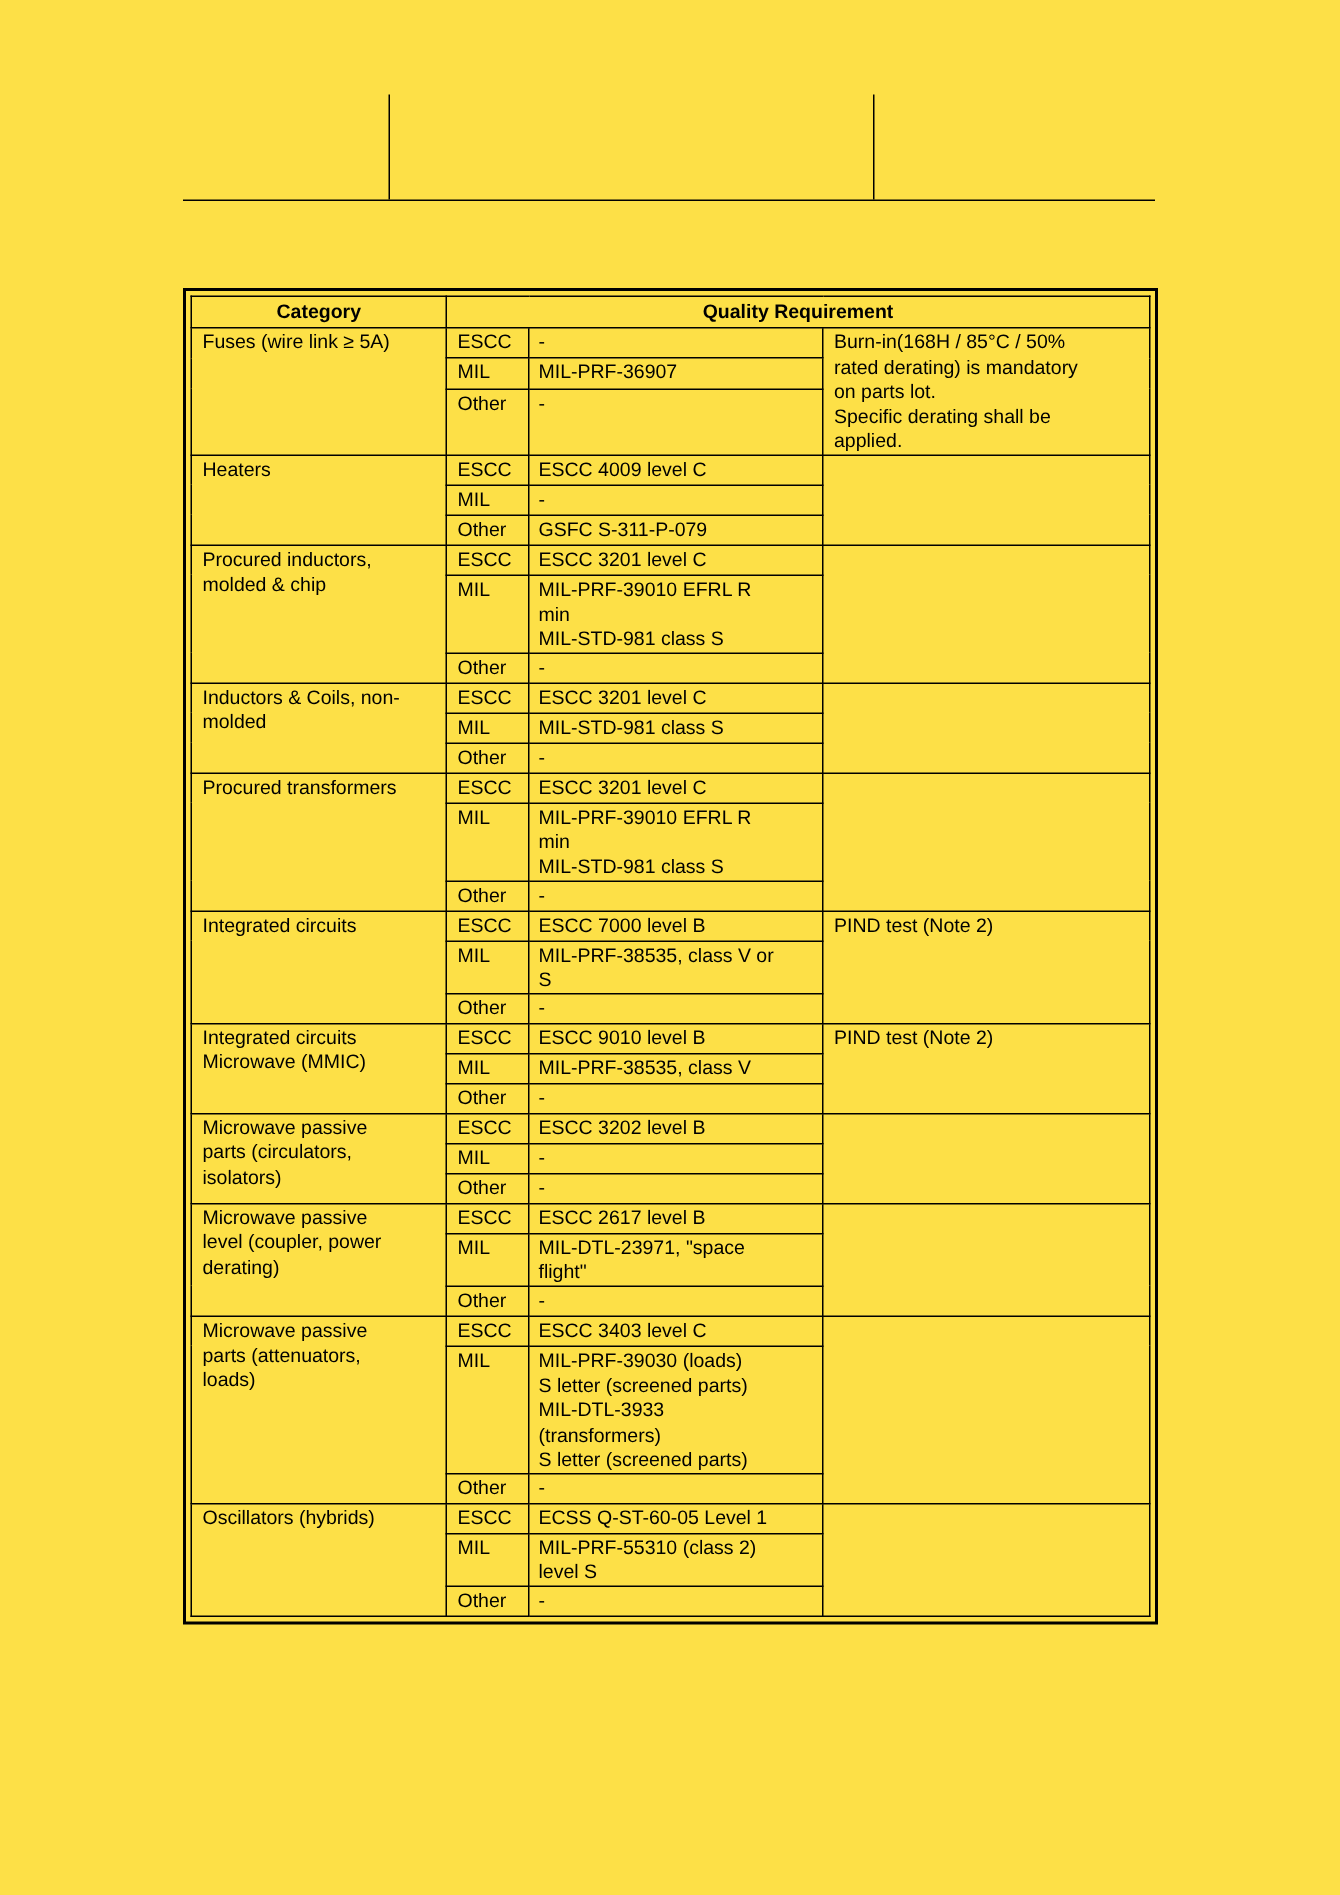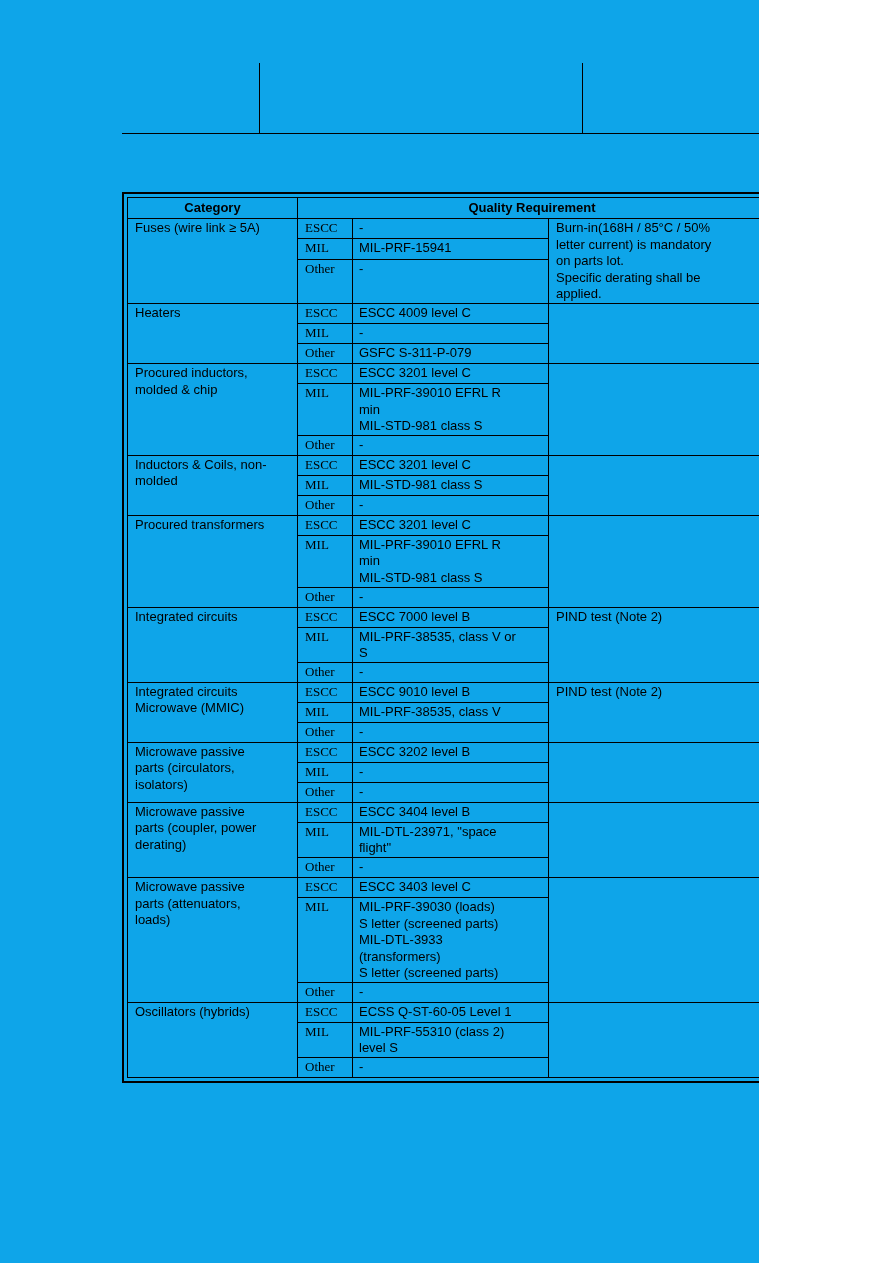--- a/index.html
+++ b/index.html
@@ -1,17 +1,17 @@
 <!DOCTYPE html>
 <html><head>
 <meta charset="utf-8">
 <style>
   html,body { margin:0; padding:0; background:#ffffff; }
   .page {
-    position:relative; width:759px; height:1263px; background:#0ea5e9;
+    position:relative; width:893px; height:1263px; background:#fde047;
     font-family:"Liberation Sans","DejaVu Sans",sans-serif;
     font-size:13px; color:#000; overflow:hidden;
   }
   
   .stub {
     position:absolute; left:122px; top:63px; width:648px; height:71px;
     border-bottom:1px solid #000; display:flex; box-sizing:border-box;
   }
   .stub-cell-1 { width:137px; border-right:1px solid #000; }
   .stub-cell-2 { width:322px; border-right:1px solid #000; }
@@ -28,21 +28,21 @@
   col.c-spec { width:196px; }
   th, td {
     border:1px solid #000; vertical-align:top;
     padding:1px 6px 0 6px; line-height:16.6px; overflow:hidden;
     word-wrap:break-word;
   }
   th { font-weight:bold; text-align:center; vertical-align:middle; height:20px; padding:0 4px; }
   tr.r20 { height:20px; }
   tr.r43 { height:43px; }
   td.cat  { padding-left:7px; }
-  td.std  { padding-left:7px;font-family:Liberation Serif, serif; }
+  td.std  { padding-left:7px; }
   td.note { padding-left:7px; }
 </style>
 </head>
 <body>
 
 <div class="page">
 
   <div class="stub">
     <div class="stub-cell-1"></div>
     <div class="stub-cell-2"></div>
@@ -62,29 +62,29 @@
         <th>Category</th>
         <th colspan="3">Quality Requirement</th>
       </tr>
 
       <tr class="r20">
         <td class="cat" rowspan="3">Fuses (wire link ≥ 5A)</td>
         <td class="std">ESCC</td>
         <td class="spec">-</td>
         <td class="note" rowspan="3">
               <div>Burn-in(168H / 85°C / 50%</div>
-              <div>letter current) is mandatory</div>
+              <div>rated derating) is mandatory</div>
               <div>on parts lot.</div>
               <div>Specific derating shall be</div>
               <div>applied.</div>
             </td>
       </tr>
       <tr class="r20">
         <td class="std">MIL</td>
-        <td class="spec">MIL-PRF-15941</td>
+        <td class="spec">MIL-PRF-36907</td>
       </tr>
       <tr class="r43">
         <td class="std">Other</td>
         <td class="spec">-</td>
       </tr>
 
       <tr class="r20">
         <td class="cat" rowspan="3">Heaters</td>
         <td class="std">ESCC</td>
         <td class="spec">ESCC 4009 level C</td>
@@ -209,25 +209,25 @@
         <td class="spec">-</td>
       </tr>
       <tr class="r20">
         <td class="std">Other</td>
         <td class="spec">-</td>
       </tr>
 
       <tr class="r20">
         <td class="cat" rowspan="3">
               <div>Microwave passive</div>
-              <div>parts (coupler, power</div>
+              <div>level (coupler, power</div>
               <div>derating)</div>
             </td>
         <td class="std">ESCC</td>
-        <td class="spec">ESCC 3404 level B</td>
+        <td class="spec">ESCC 2617 level B</td>
         <td class="note" rowspan="3"></td>
       </tr>
       <tr>
         <td class="std">MIL</td>
         <td class="spec">
               <div>MIL-DTL-23971, "space</div>
               <div>flight"</div>
             </td>
       </tr>
       <tr class="r20">

